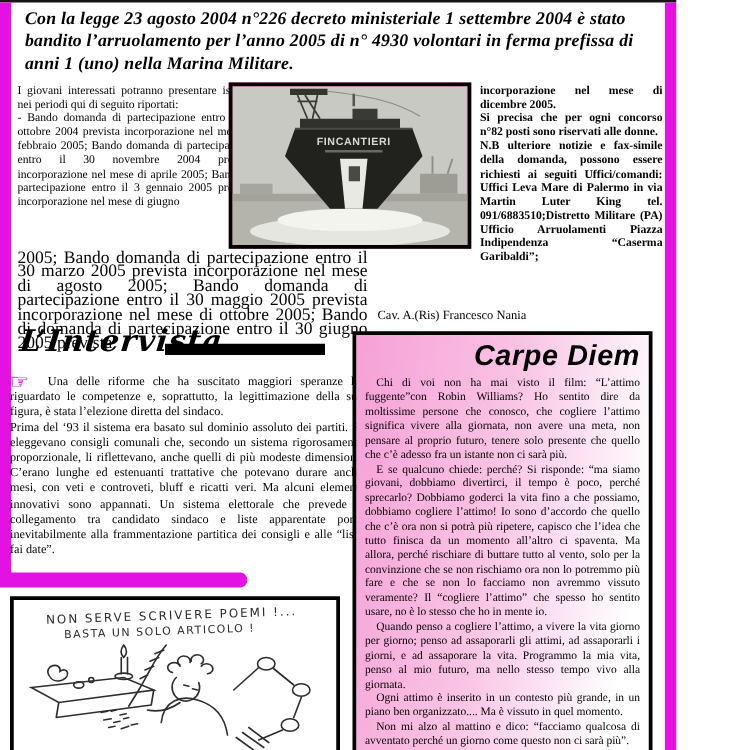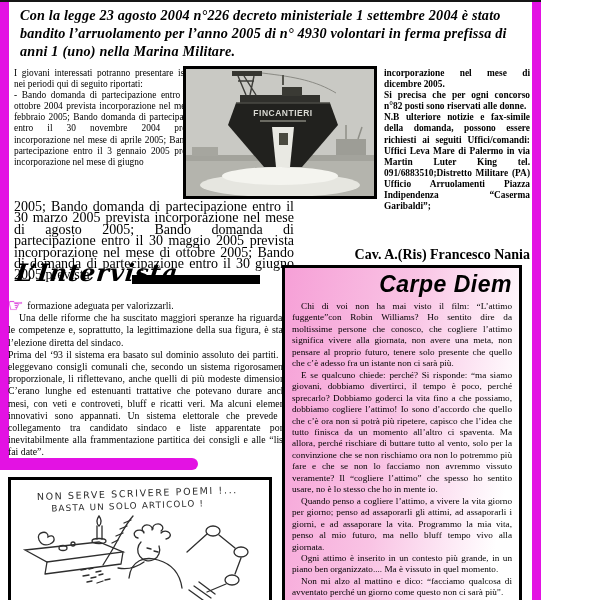--- a/index.html
+++ b/index.html
@@ -16,21 +16,21 @@
   
   #masthead{left:20px;top:6px;width:514px;font-size:14.2px;font-weight:bold;font-style:italic;
             line-height:1.28;letter-spacing:.2px;}
 
   
   .bodytext{font-size:9.4px;line-height:11.1px;text-align:justify;white-space:pre-line;}
   #col-left-top{left:14px;top:68px;width:190px;height:133px;}
   #col-right-top{left:384px;top:68px;width:146px;height:133px;font-weight:bold;}
   #col-left-bottom{left:14px;top:201px;width:280px;height:60px;font-size:14px;line-height:11.4px;}
   #col-right-bottom{left:302px;top:201px;width:228px;height:46px;font-size:9.2px;line-height:11.2px;}
-  #signature{left:302px;top:247px;width:228px;text-align:right;font-weight:bold;font-size:14px;}
+  #signature{left:302px;top:247px;width:228px;font-weight:normal;font-size:10px;}
 
   
   #photo-frame{left:183px;top:66px;width:194px;height:133px;border:3px solid #000;background:#ec4899;}
 
   
   #interview-title{left:16px;top:258px;width:130px;font-family:"DejaVu Serif",serif;
      font-style:italic;font-weight:bold;font-size:24px;transform:skewX(-6deg);letter-spacing:1px;}
   #interview-rule{left:132px;top:275px;width:128px;height:9px;background:#000;}
   #interview-text{left:8px;top:300px;width:282px;height:152px;font-size:9.8px;line-height:12.2px;text-align:justify;}
   #interview-text p{margin:0;}
@@ -99,21 +99,21 @@
 Si precisa che per ogni concorso n°82 posti sono riservati alle donne.
 N.B ulteriore notizie e fax-simile della domanda, possono essere richiesti ai seguiti Uffici/comandi: Uffici Leva  Mare di Palermo in via Martin Luter King tel. 091/6883510;Distretto Militare (PA) Ufficio Arruolamenti Piazza Indipendenza “Caserma Garibaldi”;</div>
 
   <div class="abs bodytext" id="col-left-bottom">2005; Bando domanda  di partecipazione entro il 30 marzo 2005 prevista incorporazione nel mese di agosto 2005; Bando domanda di partecipazione entro il 30 maggio 2005 prevista incorporazione nel mese di ottobre 2005; Bando di domanda di partecipazione entro il 30 giugno 2005 prevista</div>
   <div class="abs" id="signature">Cav. A.(Ris) Francesco Nania</div>
 
   <div class="abs" id="interview-title">L’Intervista</div>
   <div class="abs" id="interview-rule"></div>
 
   <div class="abs" id="interview-text">
-    <p><span id="hand-icon">☞</span><span>formazione adeguata per valorizzarli.</span></p>
+    <p><span id="hand-icon">☞</span></p>
     <p class="ind">Una delle riforme che ha suscitato maggiori speranze ha riguardato le competenze e, soprattutto, la legittimazione della sua figura, è stata l’elezione diretta del sindaco.</p>
     <p>Prima del ‘93 il sistema era basato sul dominio assoluto dei partiti. Si eleggevano consigli comunali che, secondo un sistema rigorosamente proporzionale, li riflettevano, anche quelli di più modeste dimensioni. C’erano lunghe ed estenuanti trattative che potevano durare anche mesi, con veti e controveti, bluff e ricatti veri. Ma alcuni elementi innovativi sono appannati. Un sistema elettorale che prevede il collegamento tra candidato sindaco e liste apparentate porta inevitabilmente alla frammentazione partitica dei consigli e alle “liste fai date”.</p>
   </div>
 
   <div class="abs" id="mid-accent"></div>
 
   <div class="abs" id="cartoon-box">
     <div id="cartoon-captions">
       <div>NON SERVE SCRIVERE POEMI !...</div>
       <div id="cartoon-caption2">BASTA UN SOLO ARTICOLO !</div>
@@ -151,20 +151,20 @@
       <path d="M215,72 L196,80"></path>
       <path d="M178,78 l18,13 M183,74 l17,12 M188,70 l16,12"></path>
     </svg>
   </div>
 
   <div class="abs" id="carpe-box">
     <div id="carpe-title">Carpe Diem</div>
     <div id="carpe-body">
       <p>Chi di voi non ha mai visto il film: “L’attimo fuggente”con Robin Williams? Ho sentito dire da moltissime persone che conosco, che cogliere l’attimo significa vivere alla giornata, non avere una meta, non pensare al proprio futuro, tenere solo presente che quello che c’è adesso fra un istante non ci sarà più.</p>
       <p>E se qualcuno chiede: perché? Si risponde: “ma siamo giovani, dobbiamo divertirci, il tempo è poco, perché sprecarlo? Dobbiamo goderci la vita fino a che possiamo, dobbiamo cogliere l’attimo! Io sono d’accordo che quello che c’è ora non si potrà più ripetere, capisco che l’idea che tutto finisca da un momento all’altro ci spaventa. Ma allora, perché rischiare di buttare tutto al vento, solo per la convinzione che se non rischiamo ora non lo potremmo più fare e che se non lo facciamo non avremmo vissuto veramente? Il “cogliere l’attimo” che spesso ho sentito usare, no è lo stesso che ho in mente io.</p>
-      <p>Quando penso a cogliere l’attimo, a vivere la vita giorno per giorno; penso ad assaporarli gli attimi, ad assaporarli i giorni, e ad assaporare la vita. Programmo la mia vita, penso al mio futuro, ma nello bluff tempo vivo alla giornata.</p>
+      <p>Quando penso a cogliere l’attimo, a vivere la vita giorno per giorno; penso ad assaporarli gli attimi, ad assaporarli i giorni, e ad assaporare la vita. Programmo la mia vita, penso al mio futuro, ma nello stesso tempo vivo alla giornata.</p>
       <p>Ogni attimo è inserito in un contesto più grande, in un piano ben organizzato.... Ma è vissuto in quel momento.</p>
       <p>Non mi alzo al mattino e dico: “facciamo qualcosa di avventato perché un giorno come questo non ci sarà più”.</p>
 
     </div>
   </div>
 
 </div>
 
 </body></html>

